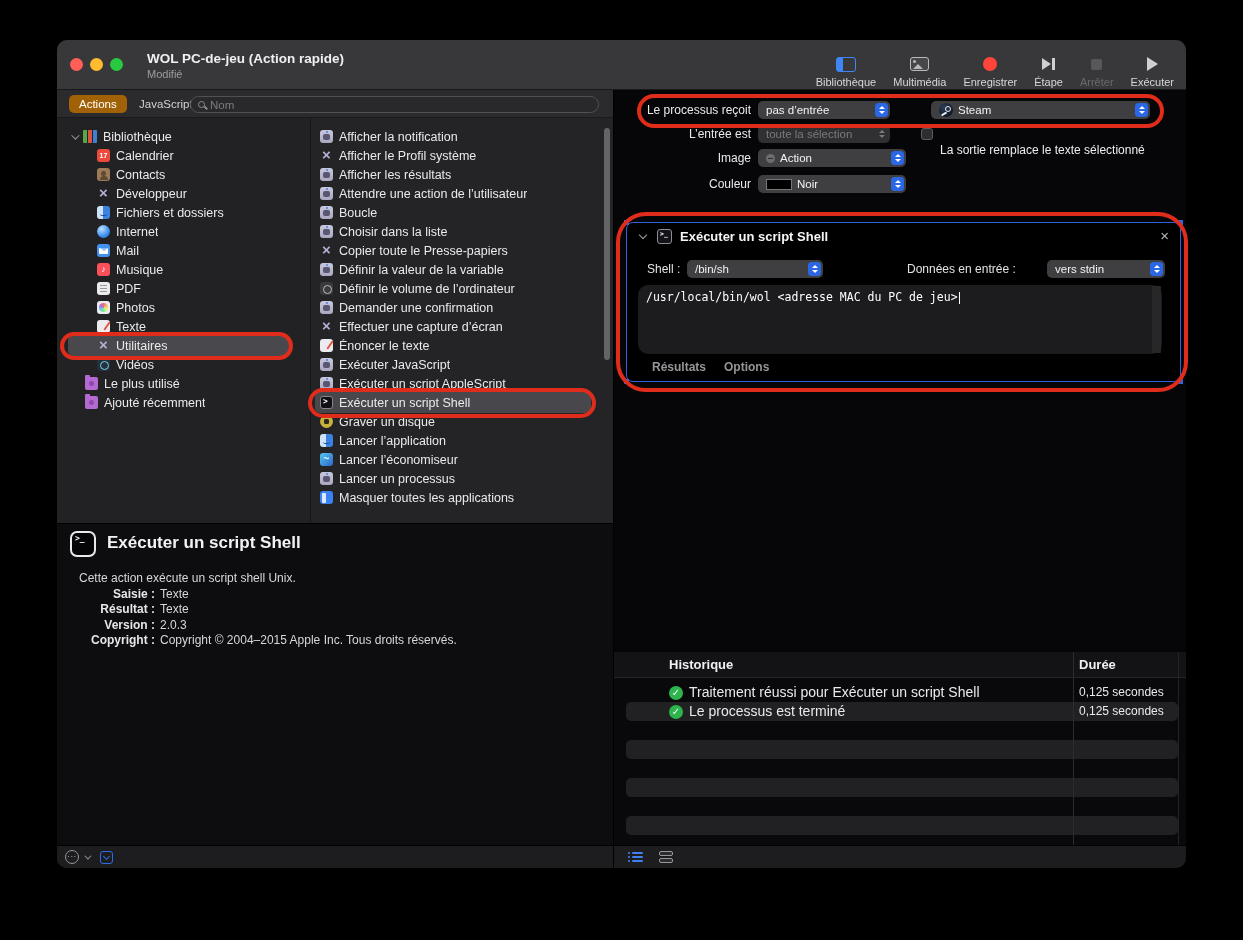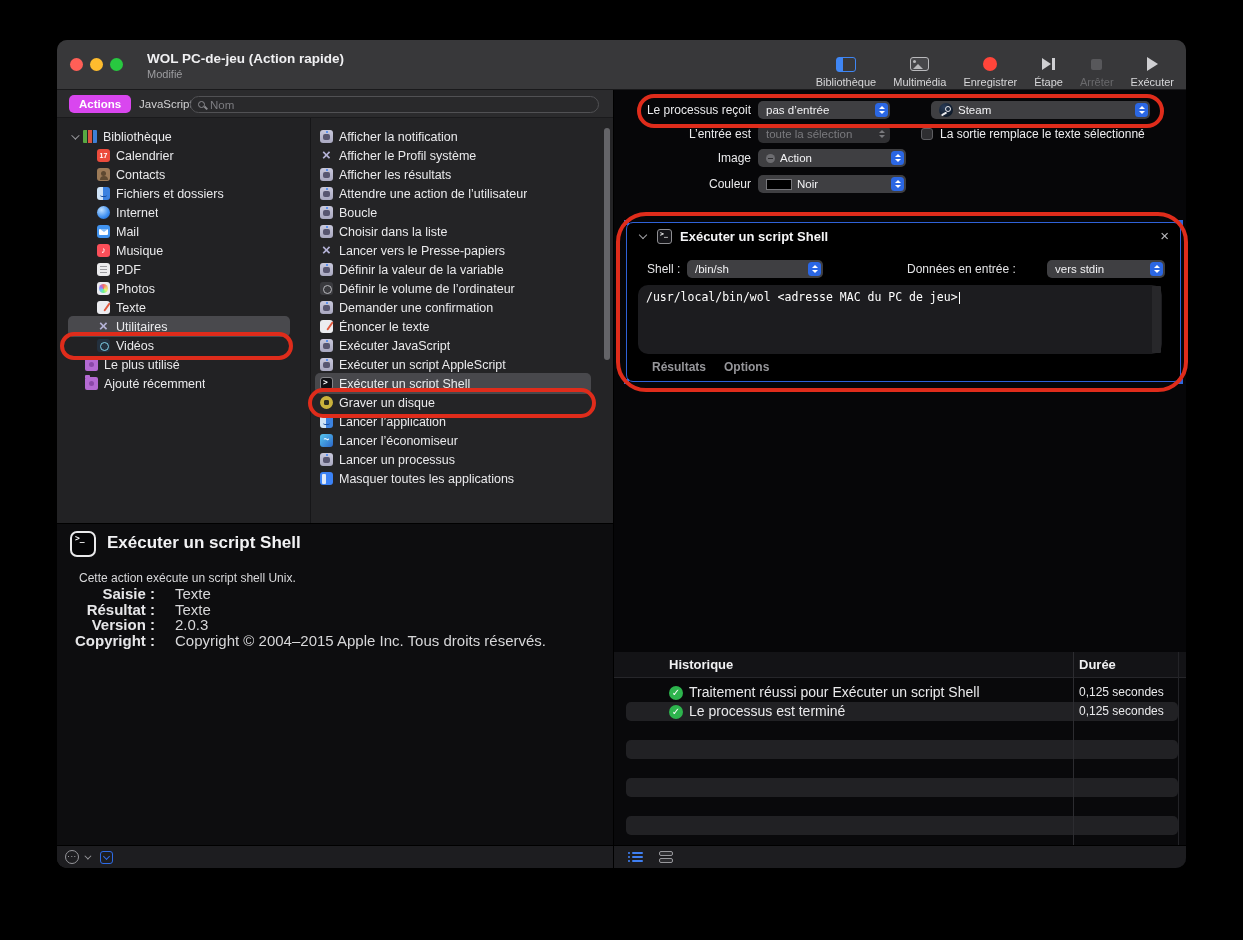--- a/index.html
+++ b/index.html
@@ -37,21 +37,21 @@
   .tb-stop { width:11px; height:11px; background:#58585b; border-radius:2px; }
   .tb-run { width:0; height:0; border-left:11px solid #cfcfd2; border-top:7px solid transparent; border-bottom:7px solid transparent; }
 
   
   .leftpane { position:absolute; left:0; top:50px; width:556px; height:778px; background:#232325; }
   .rightpane { position:absolute; left:556px; top:50px; width:573px; height:778px; background:#060608; border-left:1px solid #000; }
 
   
   .tabbar { position:absolute; left:0; top:0; width:556px; height:28px; background:#2b2b2d; border-bottom:1px solid #1a1a1c; }
   .tab { position:absolute; top:5px; height:18px; line-height:18px; font-size:11.5px; color:#d2d2d4; padding:0 10px; border-radius:5px; }
-  .tab.sel { left:12px; background:#d946ef; color:#fff; font-weight:bold; }
+  .tab.sel { left:12px; background:#a16207; color:#fff; font-weight:normal; }
   .tab.plain { left:72px; }
   .searchfield { position:absolute; left:133px; right:14px; top:6px; height:17px; border:1px solid #515154;
                  border-radius:9px; background:#29292b; display:flex; align-items:center; padding:0 7px; gap:5px; }
   .mag { width:7px; height:7px; border:1.5px solid #8b8b8f; border-radius:50%; position:relative; flex:none; }
   .mag::after { content:""; position:absolute; width:4px; height:1.5px; background:#8b8b8f; right:-3.5px; bottom:-1.5px; transform:rotate(45deg); }
   .searchfield input { background:transparent; border:none; outline:none; color:#e8e8ea; font-size:11.5px; width:100%;
                        font-family:"Liberation Sans","DejaVu Sans",sans-serif; }
   .searchfield input::placeholder { color:#7c7c80; }
 
   
@@ -120,21 +120,21 @@
   .ic-steam::before { content:""; position:absolute; left:6px; top:2.5px; width:4px; height:4px; border:1.2px solid #e9e9ec; border-radius:50%; }
   .ic-steam::after { content:""; position:absolute; left:1.5px; bottom:3px; width:6px; height:1.5px; background:#e9e9ec; transform:rotate(-30deg); border-radius:1px; }
 
   
   .descpanel { position:absolute; left:0; top:433px; width:556px; height:322px; background:#0d0d0f; border-top:1px solid #000; }
   .desc-icon { position:absolute; left:13px; top:7px; width:26px; height:26px; border:2px solid #e9e9eb; border-radius:7px; background:#050507; }
   .desc-icon::after { content:">_"; position:absolute; left:3px; top:1px; color:#fff; font-size:8px; font-weight:bold; font-family:"DejaVu Sans Mono",monospace; }
   .desc-title { position:absolute; left:50px; top:9px; font-size:17px; font-weight:bold; color:#f2f2f4; }
   .desc-summary { position:absolute; left:22px; top:47px; font-size:12px; color:#d9d9db; }
   .desc-fields { position:absolute; left:0; top:62px; width:556px; }
-  .dfrow { display:flex; height:15.5px; align-items:center; font-size:15px;gap:15px; }
+  .dfrow { display:flex; height:15.5px; align-items:center; font-size:12px; }
   .dfkey { width:98px; text-align:right; font-weight:bold; color:#e6e6e8; flex:none; }
   .dfval { margin-left:5px; color:#d7d7d9; white-space:nowrap; }
 
   
   .bottombar { position:absolute; left:0; top:755px; height:23px; background:#1d1d20; border-top:1px solid #000; display:flex; align-items:center; }
   .leftbb { width:556px; padding-left:8px; gap:5px; }
   .rightbb { width:573px; padding-left:18px; gap:16px; }
   .circ-more { width:14px; height:14px; border:1.3px solid #97979b; border-radius:50%; color:#b9b9bd; font-size:8px; line-height:11px; text-align:center; letter-spacing:.5px; }
   .chev-sm { width:5px; height:5px; border-right:1.5px solid #9b9b9f; border-bottom:1.5px solid #9b9b9f; transform:rotate(45deg) translateY(-2px); }
   .bluebox { width:13px; height:13px; border:1.5px solid #2e6be6; border-radius:3px; margin-left:6px; position:relative; }
@@ -156,21 +156,21 @@
   .stepper .up { border-bottom:3.5px solid #fff; }
   .stepper .dn { border-top:3.5px solid #fff; }
   .popup.disabled { background:#303033; color:#7a7a7e; }
   .popup.disabled .stepper { background:transparent; }
   .popup.disabled .stepper .up { border-bottom-color:#7a7a7e; }
   .popup.disabled .stepper .dn { border-top-color:#7a7a7e; }
   .minus-circle { width:9px; height:9px; border-radius:50%; background:#6c6c70; position:relative; flex:none; }
   .minus-circle::after { content:""; position:absolute; left:2px; top:4px; width:5px; height:1.2px; background:#2c2c2f; }
   .swatch { width:26px; height:11px; background:#000; border:1px solid #77777b; flex:none; }
   .checkbox { position:absolute; left:307px; top:4px; width:12px; height:12px; background:#2e2e31; border:1px solid #5d5d61; border-radius:3px; }
-  .cblabel { position:absolute; left:326px; line-height:20px; font-size:12px; color:#ededef; white-space:nowrap; }
+  .cblabel { position:absolute; left:326px; line-height:20px; font-size:12px; color:#ededef; white-space:nowrap;margin-top:16px; }
 
   
   .canvas { position:absolute; left:0; top:120px; width:573px; height:442px; background:#060608; }
   .shell-panel { position:absolute; left:12px; top:12px; width:555px; height:160px; background:#000;
                  border:1px solid #2f62d8; border-radius:7px; }
   .handle { position:absolute; width:5px; height:5px; background:#2f66dd; z-index:3; }
   .h-tl { left:-3px; top:-3px; } .h-tr { right:-3px; top:-3px; } .h-bl { left:-3px; bottom:-3px; } .h-br { right:-3px; bottom:-3px; }
   .ph-chev { position:absolute; left:13px; top:9px; width:6px; height:6px; border-right:1.6px solid #a2a2a6; border-bottom:1.6px solid #a2a2a6; transform:rotate(45deg); }
   .ph-icon { position:absolute; left:30px; top:6px; width:15px; height:15px; background:#141418; border:1px solid #8e8e92; border-radius:3px; }
   .ph-icon::after { content:">_"; position:absolute; left:2px; top:0px; color:#fff; font-size:6.5px; font-weight:bold; font-family:"DejaVu Sans Mono",monospace; }
@@ -277,20 +277,24 @@
             </div>
             <div class="srow child">
               <span class="ic ic-calendar"></span>
               <span class="rowlabel">Calendrier</span>
             </div>
             <div class="srow child">
               <span class="ic ic-contacts"></span>
               <span class="rowlabel">Contacts</span>
             </div>
             <div class="srow child">
+              <span class="ic ic-xtools"></span>
+              <span class="rowlabel">Développeur</span>
+            </div>
+            <div class="srow child">
               <span class="ic ic-finder"></span>
               <span class="rowlabel">Fichiers et dossiers</span>
             </div>
             <div class="srow child">
               <span class="ic ic-globe"></span>
               <span class="rowlabel">Internet</span>
             </div>
             <div class="srow child">
               <span class="ic ic-mail"></span>
               <span class="rowlabel">Mail</span>
@@ -349,33 +353,37 @@
             <div class="arow">
               <span class="ic ic-robot"></span>
               <span class="rowlabel">Boucle</span>
             </div>
             <div class="arow">
               <span class="ic ic-robot"></span>
               <span class="rowlabel">Choisir dans la liste</span>
             </div>
             <div class="arow">
               <span class="ic ic-xtools"></span>
-              <span class="rowlabel">Lancer vers le Presse-papiers</span>
+              <span class="rowlabel">Copier toute le Presse-papiers</span>
             </div>
             <div class="arow">
               <span class="ic ic-robot"></span>
               <span class="rowlabel">Définir la valeur de la variable</span>
             </div>
             <div class="arow">
               <span class="ic ic-volume"></span>
               <span class="rowlabel">Définir le volume de l’ordinateur</span>
             </div>
             <div class="arow">
               <span class="ic ic-robot"></span>
               <span class="rowlabel">Demander une confirmation</span>
+            </div>
+            <div class="arow">
+              <span class="ic ic-xtools"></span>
+              <span class="rowlabel">Effectuer une capture d’écran</span>
             </div>
             <div class="arow">
               <span class="ic ic-textdoc"></span>
               <span class="rowlabel">Énoncer le texte</span>
             </div>
             <div class="arow">
               <span class="ic ic-robot"></span>
               <span class="rowlabel">Exécuter JavaScript</span>
             </div>
             <div class="arow">

